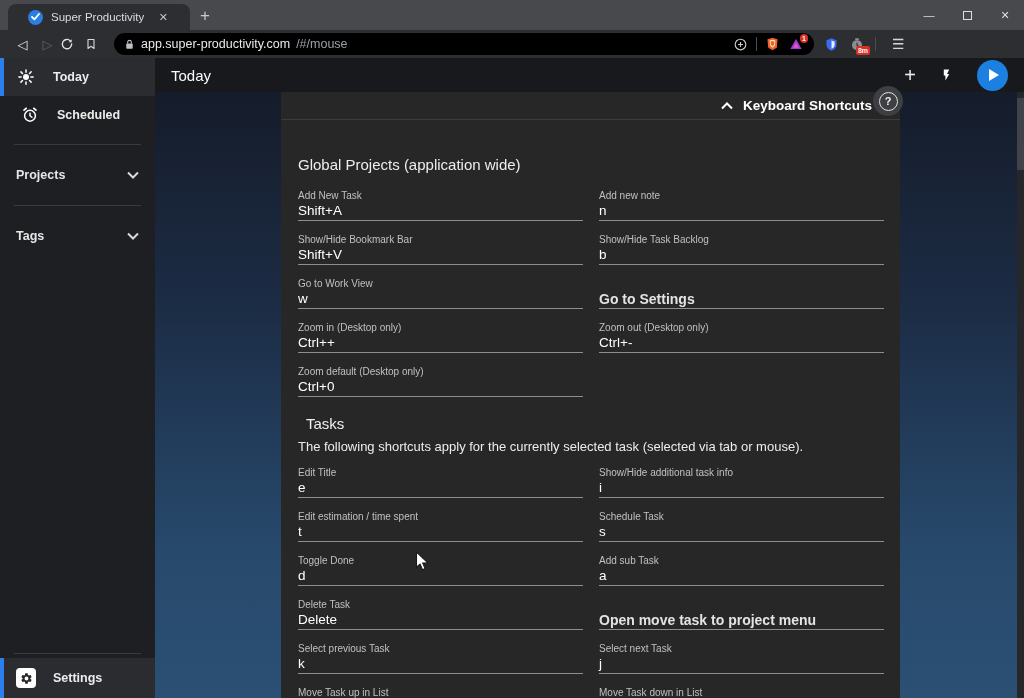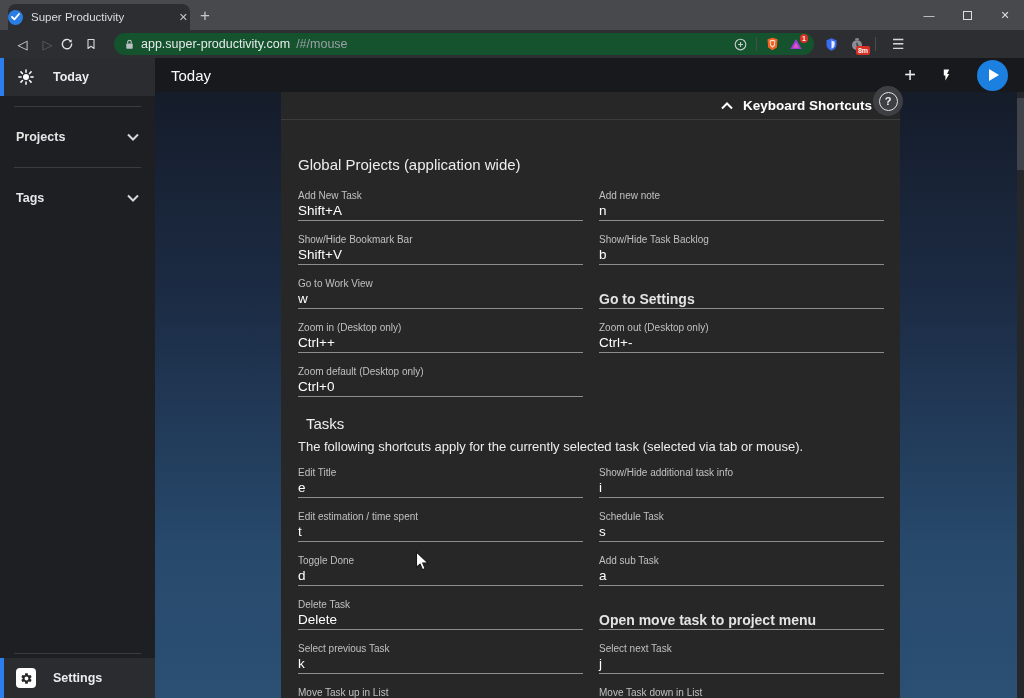--- a/index.html
+++ b/index.html
@@ -3,35 +3,35 @@
 <meta charset="utf-8">
 <style>
   * { margin:0; padding:0; box-sizing:border-box; }
   html,body { width:1024px; height:698px; overflow:hidden; background:#000;
     font-family:"Liberation Sans","DejaVu Sans",sans-serif; }
   .stage { position:relative; width:1024px; height:698px; overflow:hidden; }
 
   
   .tabstrip { position:absolute; left:0; top:0; width:1024px; height:30px; background:#48494d; }
   .tab { position:absolute; left:8px; top:4px; width:182px; height:26px; background:#2d2e32;
-    border-radius:8px 8px 0 0; display:flex; align-items:center; padding:0 0; gap:8px; }
+    border-radius:8px 8px 0 0; display:flex; align-items:center; padding:0 20px; gap:8px; }
   .favicon { width:15px; height:15px; border-radius:50%; background:#2a7de1; flex:0 0 15px;
     display:flex; align-items:center; justify-content:center; }
   .tab-title { font-size:11.5px; color:#dadcdf; white-space:nowrap; overflow:hidden; flex:1; }
   .tab-close { color:#c2c5c9; font-size:11px; cursor:default; padding:0 2px; }
   .newtab { position:absolute; left:200px; top:5px; color:#c6c9cd; font-size:17px; line-height:22px; }
   .winctl { position:absolute; right:0; top:0; height:30px; display:flex; align-items:center; }
   .winctl > div { width:38px; text-align:center; color:#dcdee1; font-size:11px; }
   .win-max-box { width:9px; height:9px; border:1px solid #dcdee1; margin:0 auto; }
 
   .toolbar { position:absolute; left:0; top:30px; width:1024px; height:28px; background:#2d2e32;
     display:flex; align-items:center; padding:0 10px; }
   .navic { color:#e3e5e8; font-size:13px; width:25px; text-align:center; }
   .navic.disabled { color:#626467; }
-  .urlbar { height:22px; flex:1; margin:0 10px 0 4px; background:#14532d; border-radius:11px;
+  .urlbar { height:22px; flex:1; margin:0 10px 0 4px; background:#000000; border-radius:11px;
     display:flex; align-items:center; padding:0 10px; gap:6px; max-width:700px; }
   .url-text { font-size:12.5px; color:#e8eaed; white-space:nowrap; }
   .url-path { color:#9aa0a6; }
   .pill-right { margin-left:auto; display:flex; align-items:center; gap:8px; }
   .vsep { width:1px; height:14px; background:#4a4c50; }
   .ext-area { display:flex; align-items:center; gap:10px; padding-right:4px; }
   .badge { position:absolute; background:#d93025; color:#fff; font-size:7px; font-weight:700;
     border-radius:4px; padding:1px 2px; line-height:1; }
   .hamburger { color:#d4d6d9; font-size:14px; letter-spacing:0; padding:0 6px; }
 
@@ -181,20 +181,30 @@
         <span class="sicon">
           <svg width="18" height="18" viewBox="0 0 24 24">
               <circle cx="12" cy="12" r="4" fill="#fff"></circle>
               <g stroke="#fff" stroke-width="2" stroke-linecap="round">
                 <path d="M12 2.5v3M12 18.5v3M2.5 12h3M18.5 12h3M5.2 5.2l2.1 2.1M16.7 16.7l2.1 2.1M18.8 5.2l-2.1 2.1M7.3 16.7l-2.1 2.1"></path>
               </g>
             </svg>
         </span>
         <span>Today</span>
       </div>
+      <div class="side-item">
+        <span class="sicon">
+          <svg width="18" height="18" viewBox="0 0 24 24">
+              <circle cx="12" cy="13" r="7.2" fill="none" stroke="#fff" stroke-width="2"></circle>
+              <path d="M12 9.5V13l2.6 2" fill="none" stroke="#fff" stroke-width="2" stroke-linecap="round"></path>
+              <path d="M4 5.5L7 3M20 5.5L17 3" stroke="#fff" stroke-width="2.2" stroke-linecap="round"></path>
+            </svg>
+        </span>
+        <span>Scheduled</span>
+      </div>
       <div class="side-div"></div>
       <div class="side-group">
         <span>Projects</span>
         <span class="chev">
           <svg width="12" height="8" viewBox="0 0 12 8">
               <polyline points="1,1.5 6,6.5 11,1.5" fill="none" stroke="#d9d9d9" stroke-width="2"></polyline>
             </svg>
         </span>
       </div>
       <div class="side-div"></div>

